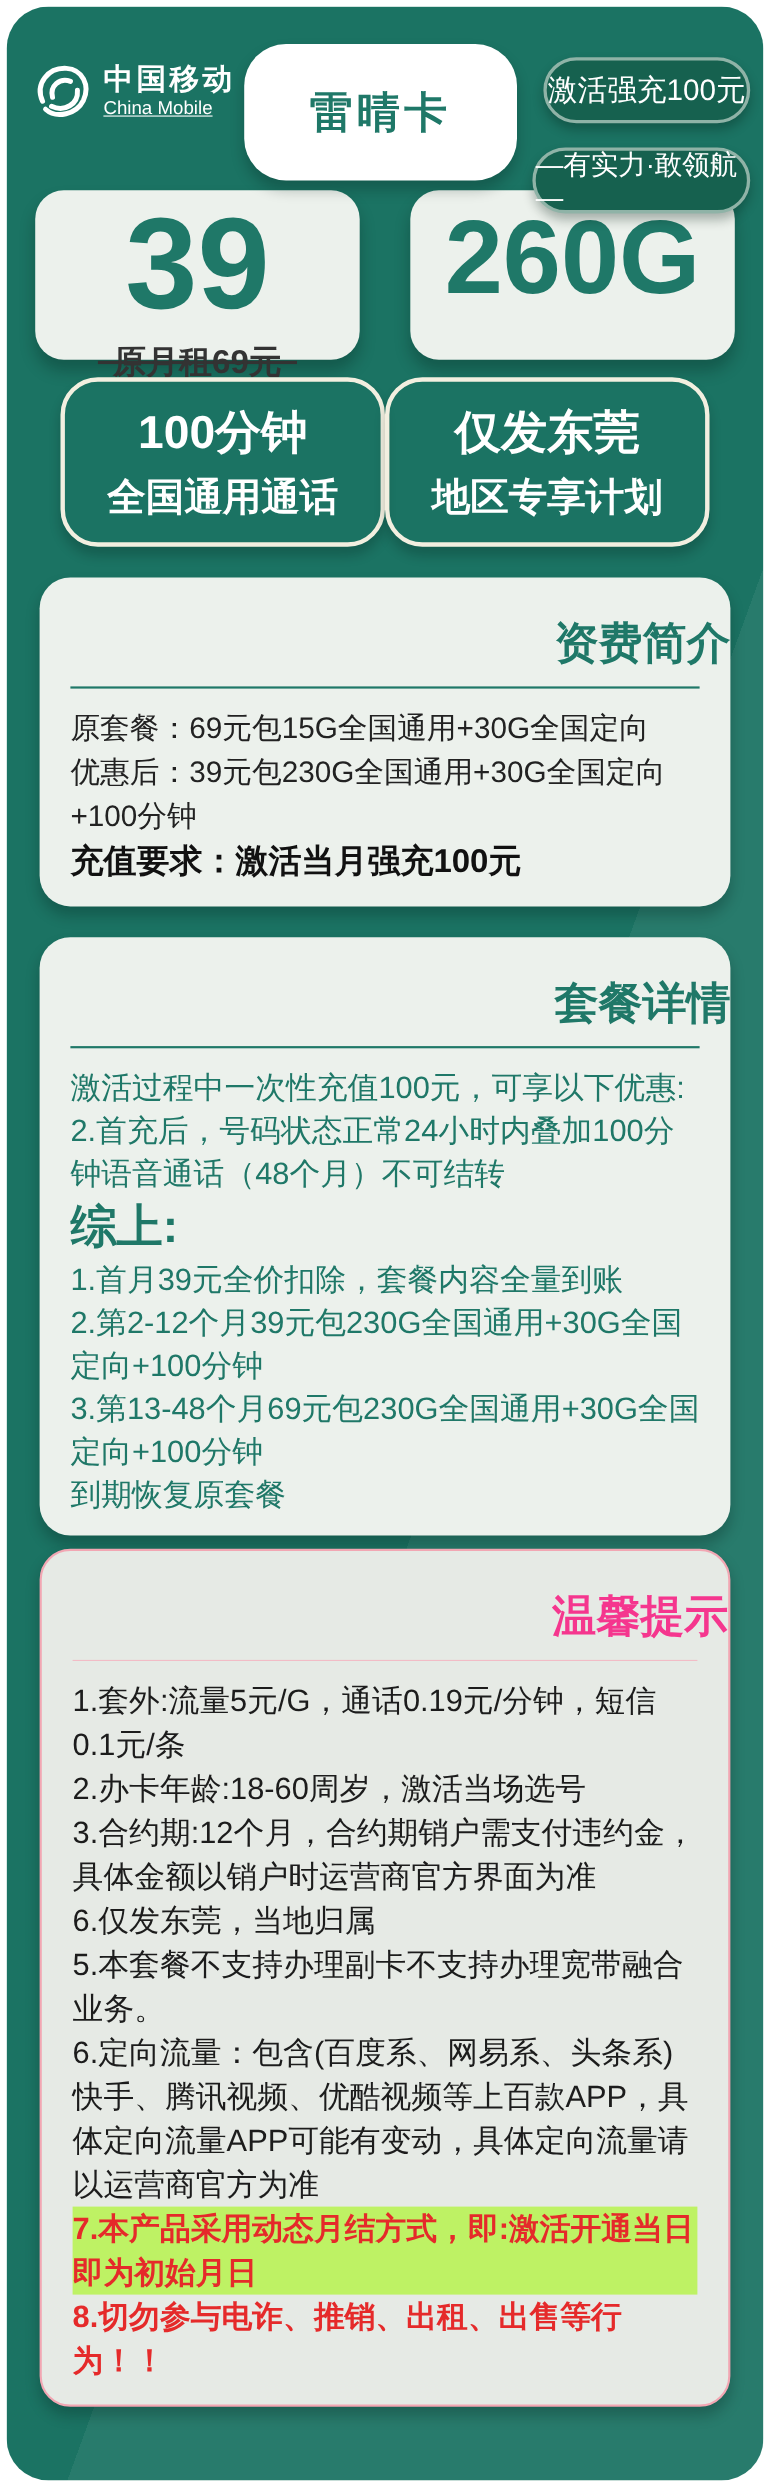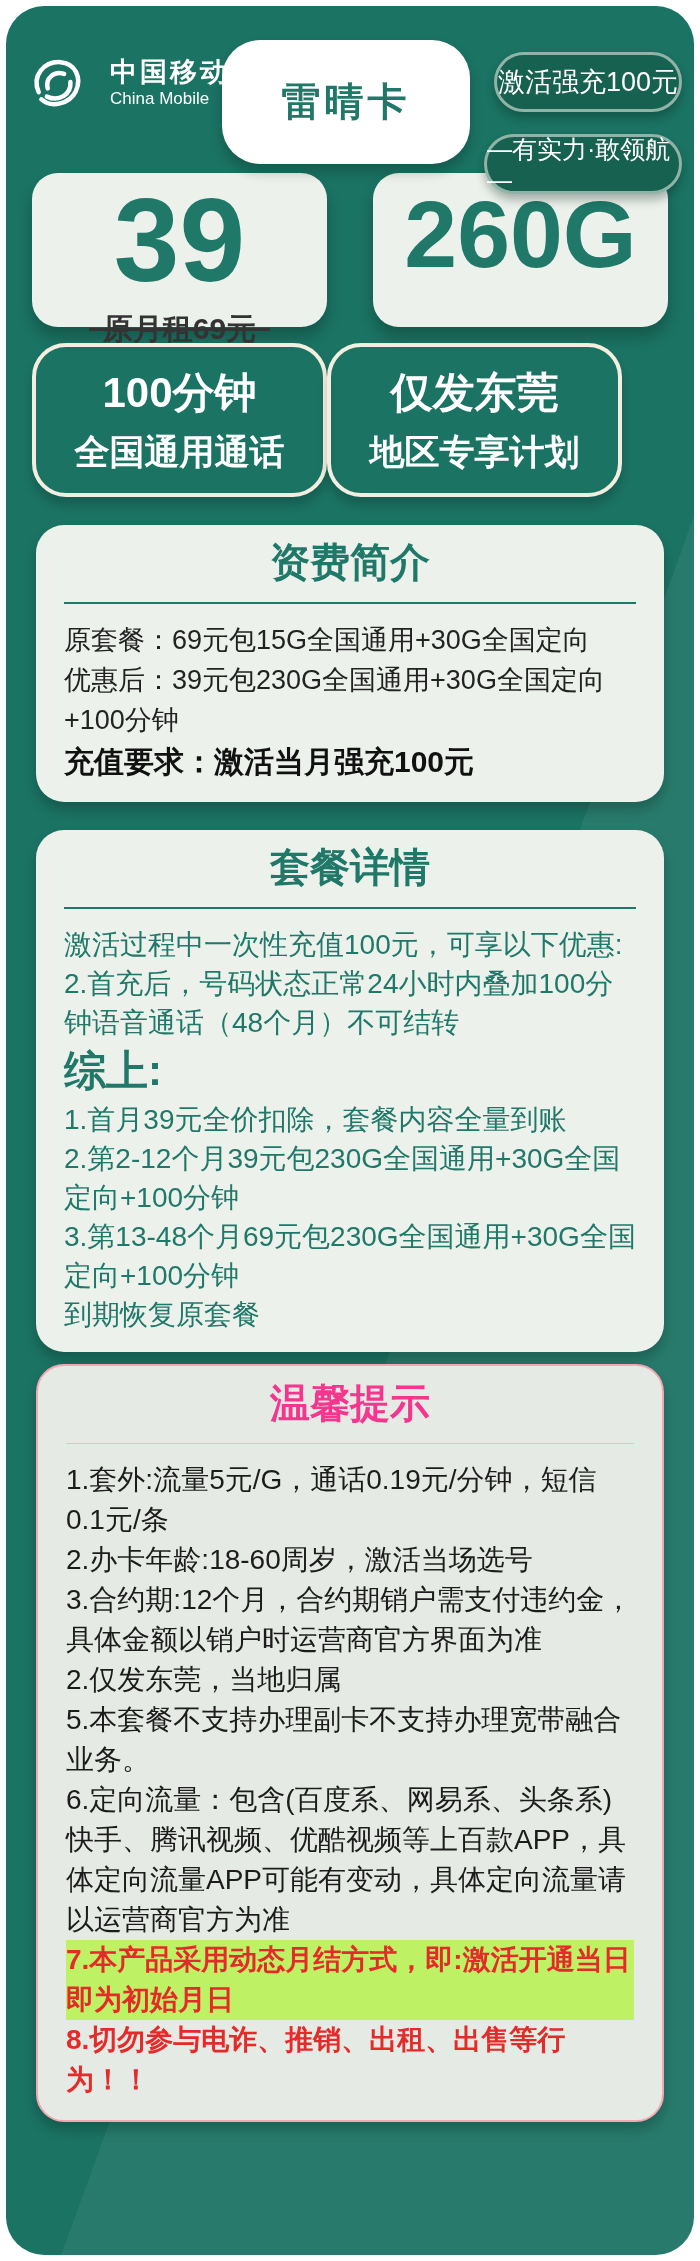--- a/index.html
+++ b/index.html
@@ -8,25 +8,25 @@
     font-family:"Liberation Sans","DejaVu Sans",sans-serif;
   }
   .poster{
     position:absolute;left:6px;top:6px;width:688px;height:2249px;
     border-radius:38px;background-color:#1B7363;
     background-image:linear-gradient(110deg,rgba(255,255,255,0) 58%,rgba(255,255,255,0.06) 58%);
     overflow:hidden;
   }
   
   .header{position:relative;height:167px;}
-  .logo{position:absolute;left:20px;top:48px;display:flex;align-items:center;gap:26px;color:#fff;}
+  .logo{position:absolute;left:20px;top:48px;display:flex;align-items:center;gap:10px;color:#fff;}
   .logo svg{width:58px;height:58px;}
   .logo-txt{display:flex;flex-direction:column;line-height:1.05;}
   .logo-cn{font-size:27px;font-weight:700;letter-spacing:3px;}
-  .logo-en{font-size:17px;margin-top:3px;}
+  .logo-en{font-size:17px;margin-top:3px;text-decoration:underline;}
   .title-card{
     position:absolute;left:216px;top:34px;width:248px;height:124px;background:#fff;
     border-radius:38px;display:flex;align-items:center;justify-content:center;
     box-shadow:0 8px 12px rgba(0,25,18,.25);
   }
   .title-card span{font-size:39px;font-weight:900;color:#1F7868;letter-spacing:4px;}
   .badge{
     position:absolute;right:12px;background:#16614F;border:3px solid #8FB3A7;
     border-radius:32px;color:#fff;font-weight:400;font-size:27px;
     display:flex;align-items:center;justify-content:center;
@@ -43,34 +43,34 @@
   }
   .price-val{font-size:118px;line-height:1;font-weight:800;color:#1F7868;margin-top:8px;}
   .orig-price{
     font-size:30px;font-weight:700;color:#333;margin-top:10px;padding:0 14px;
     background:linear-gradient(#333,#333) center/100% 3px no-repeat;
   }
   .data-val{font-size:95px;line-height:1;font-weight:800;color:#1F7868;margin-top:14px;}
   .data-desc{font-size:29px;font-weight:700;color:#333;line-height:1.3;margin-top:8px;
     text-align:center;width:260px;}
   
-  .pills-row{display:flex;justify-content:flex-start;padding:0 26px;margin-top:16px;}
+  .pills-row{display:flex;justify-content:center;padding:0 26px;margin-top:16px;}
   .pill{
     width:287px;height:146px;border:4px solid #F2EFE0;border-radius:34px;
     display:flex;flex-direction:column;align-items:center;justify-content:center;gap:8px;
     color:#fff;box-shadow:0 8px 10px rgba(0,25,18,.22);
   }
   .pill .l1{font-size:42px;font-weight:800;}
   .pill .l2{font-size:35px;font-weight:800;}
   
   .sect{
     margin:28px 30px 0;background:#ECF1EC;border-radius:28px;
     box-shadow:0 8px 12px rgba(0,25,18,.25);padding-bottom:18px;
   }
-  .sect-title{font-size:40px;font-weight:800;color:#1F7868;text-align:center;padding-top:10px;}
+  .sect-title{font-size:40px;font-weight:800;color:#1F7868;text-align:right;padding-top:32px;}
   .divider{border-top:2px solid #1F7868;margin:12px 28px 0;}
   .sect-body{padding:16px 28px 0;}
   .fee-line{font-size:27px;color:#222;line-height:40px;margin:0;}
   .fee-bold{font-size:30px;font-weight:800;color:#111;line-height:44px;margin:0;}
   .detail p{font-size:28px;color:#1F7868;line-height:39px;margin:0;}
   .detail .summary-title{font-size:42px;font-weight:800;line-height:58px;}
   
   .tips{
     margin:12px 30px 0;background:#E6EAE5;border:2px solid #F2A7B3;border-radius:28px;
     padding-bottom:20px;box-shadow:0 8px 12px rgba(0,25,18,.25);
@@ -156,21 +156,21 @@
     </div>
   </div>
 
   <div class="tips">
     <div class="sect-title">温馨提示</div>
     <div class="divider"></div>
     <div class="sect-body">
       <p>1.套外:流量5元/G，通话0.19元/分钟，短信0.1元/条</p>
       <p>2.办卡年龄:18-60周岁，激活当场选号</p>
       <p>3.合约期:12个月，合约期销户需支付违约金，具体金额以销户时运营商官方界面为准</p>
-      <p>2.仅发东莞，当地归属</p>
+      <p>6.仅发东莞，当地归属</p>
       <p>5.本套餐不支持办理副卡不支持办理宽带融合业务。</p>
       <p>6.定向流量：包含(百度系、网易系、头条系)快手、腾讯视频、优酷视频等上百款APP，具体定向流量APP可能有变动，具体定向流量请以运营商官方为准</p>
       <p class="hl">7.本产品采用动态月结方式，即:激活开通当日即为初始月日</p>
       <p class="red">8.切勿参与电诈、推销、出租、出售等行为！！</p>
 
     </div>
   </div>
 
 </div>
 

